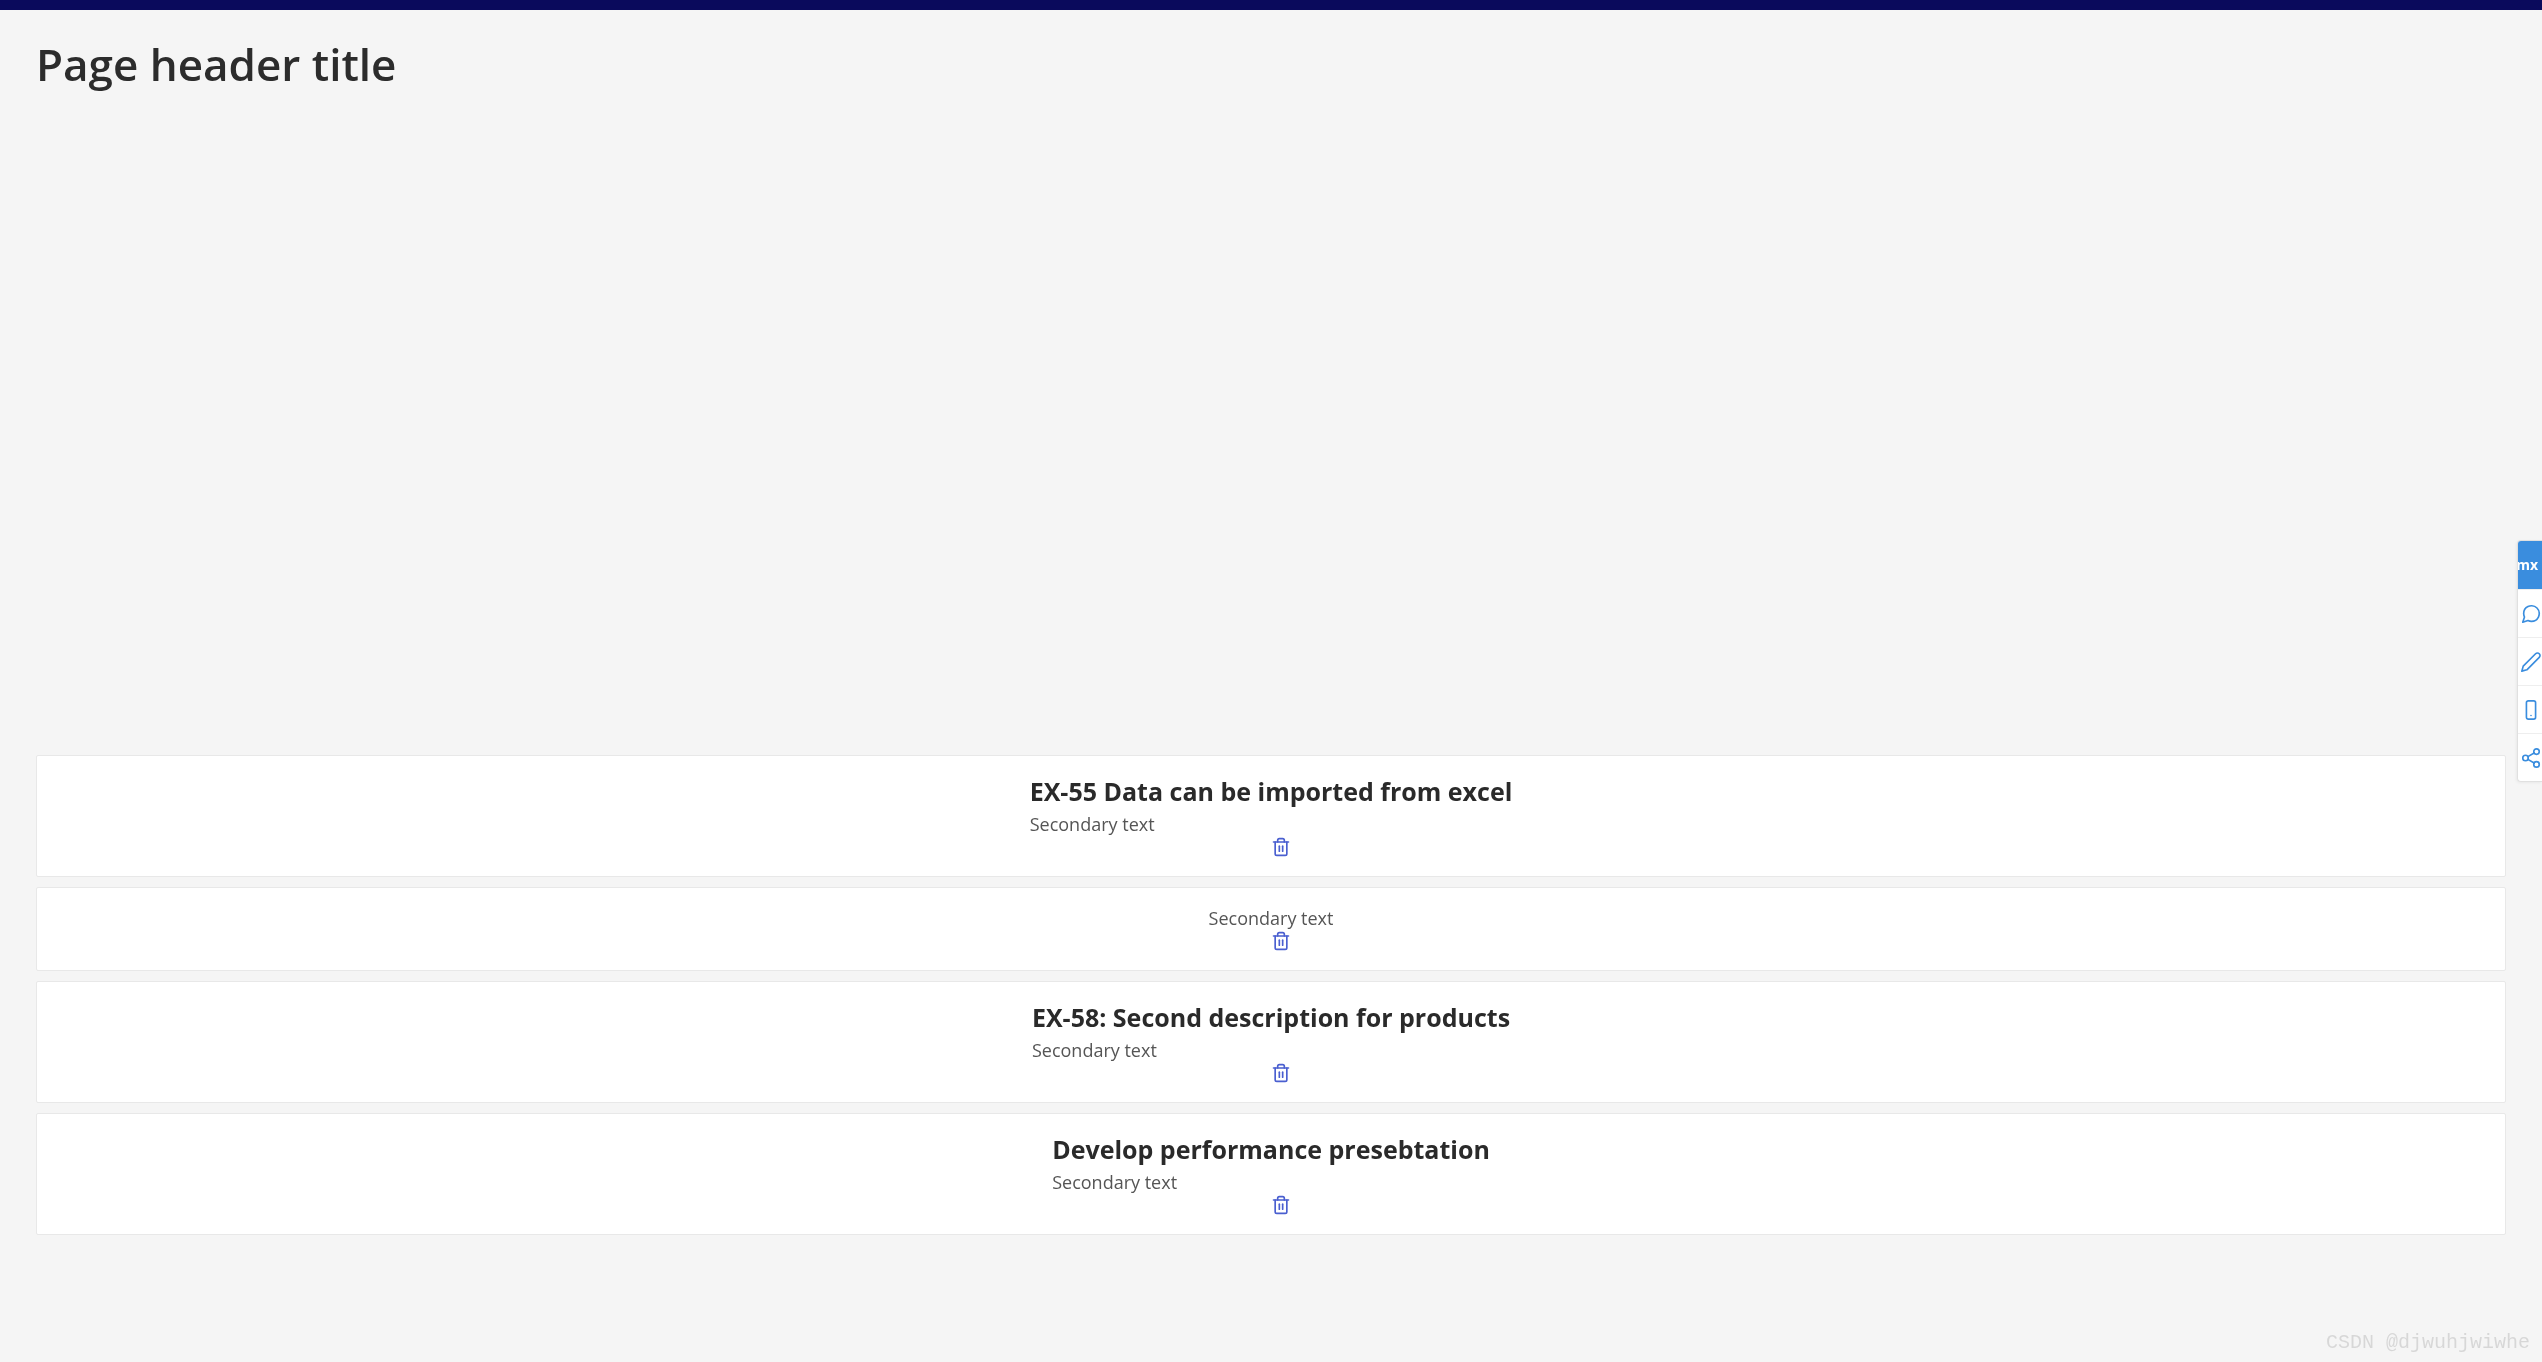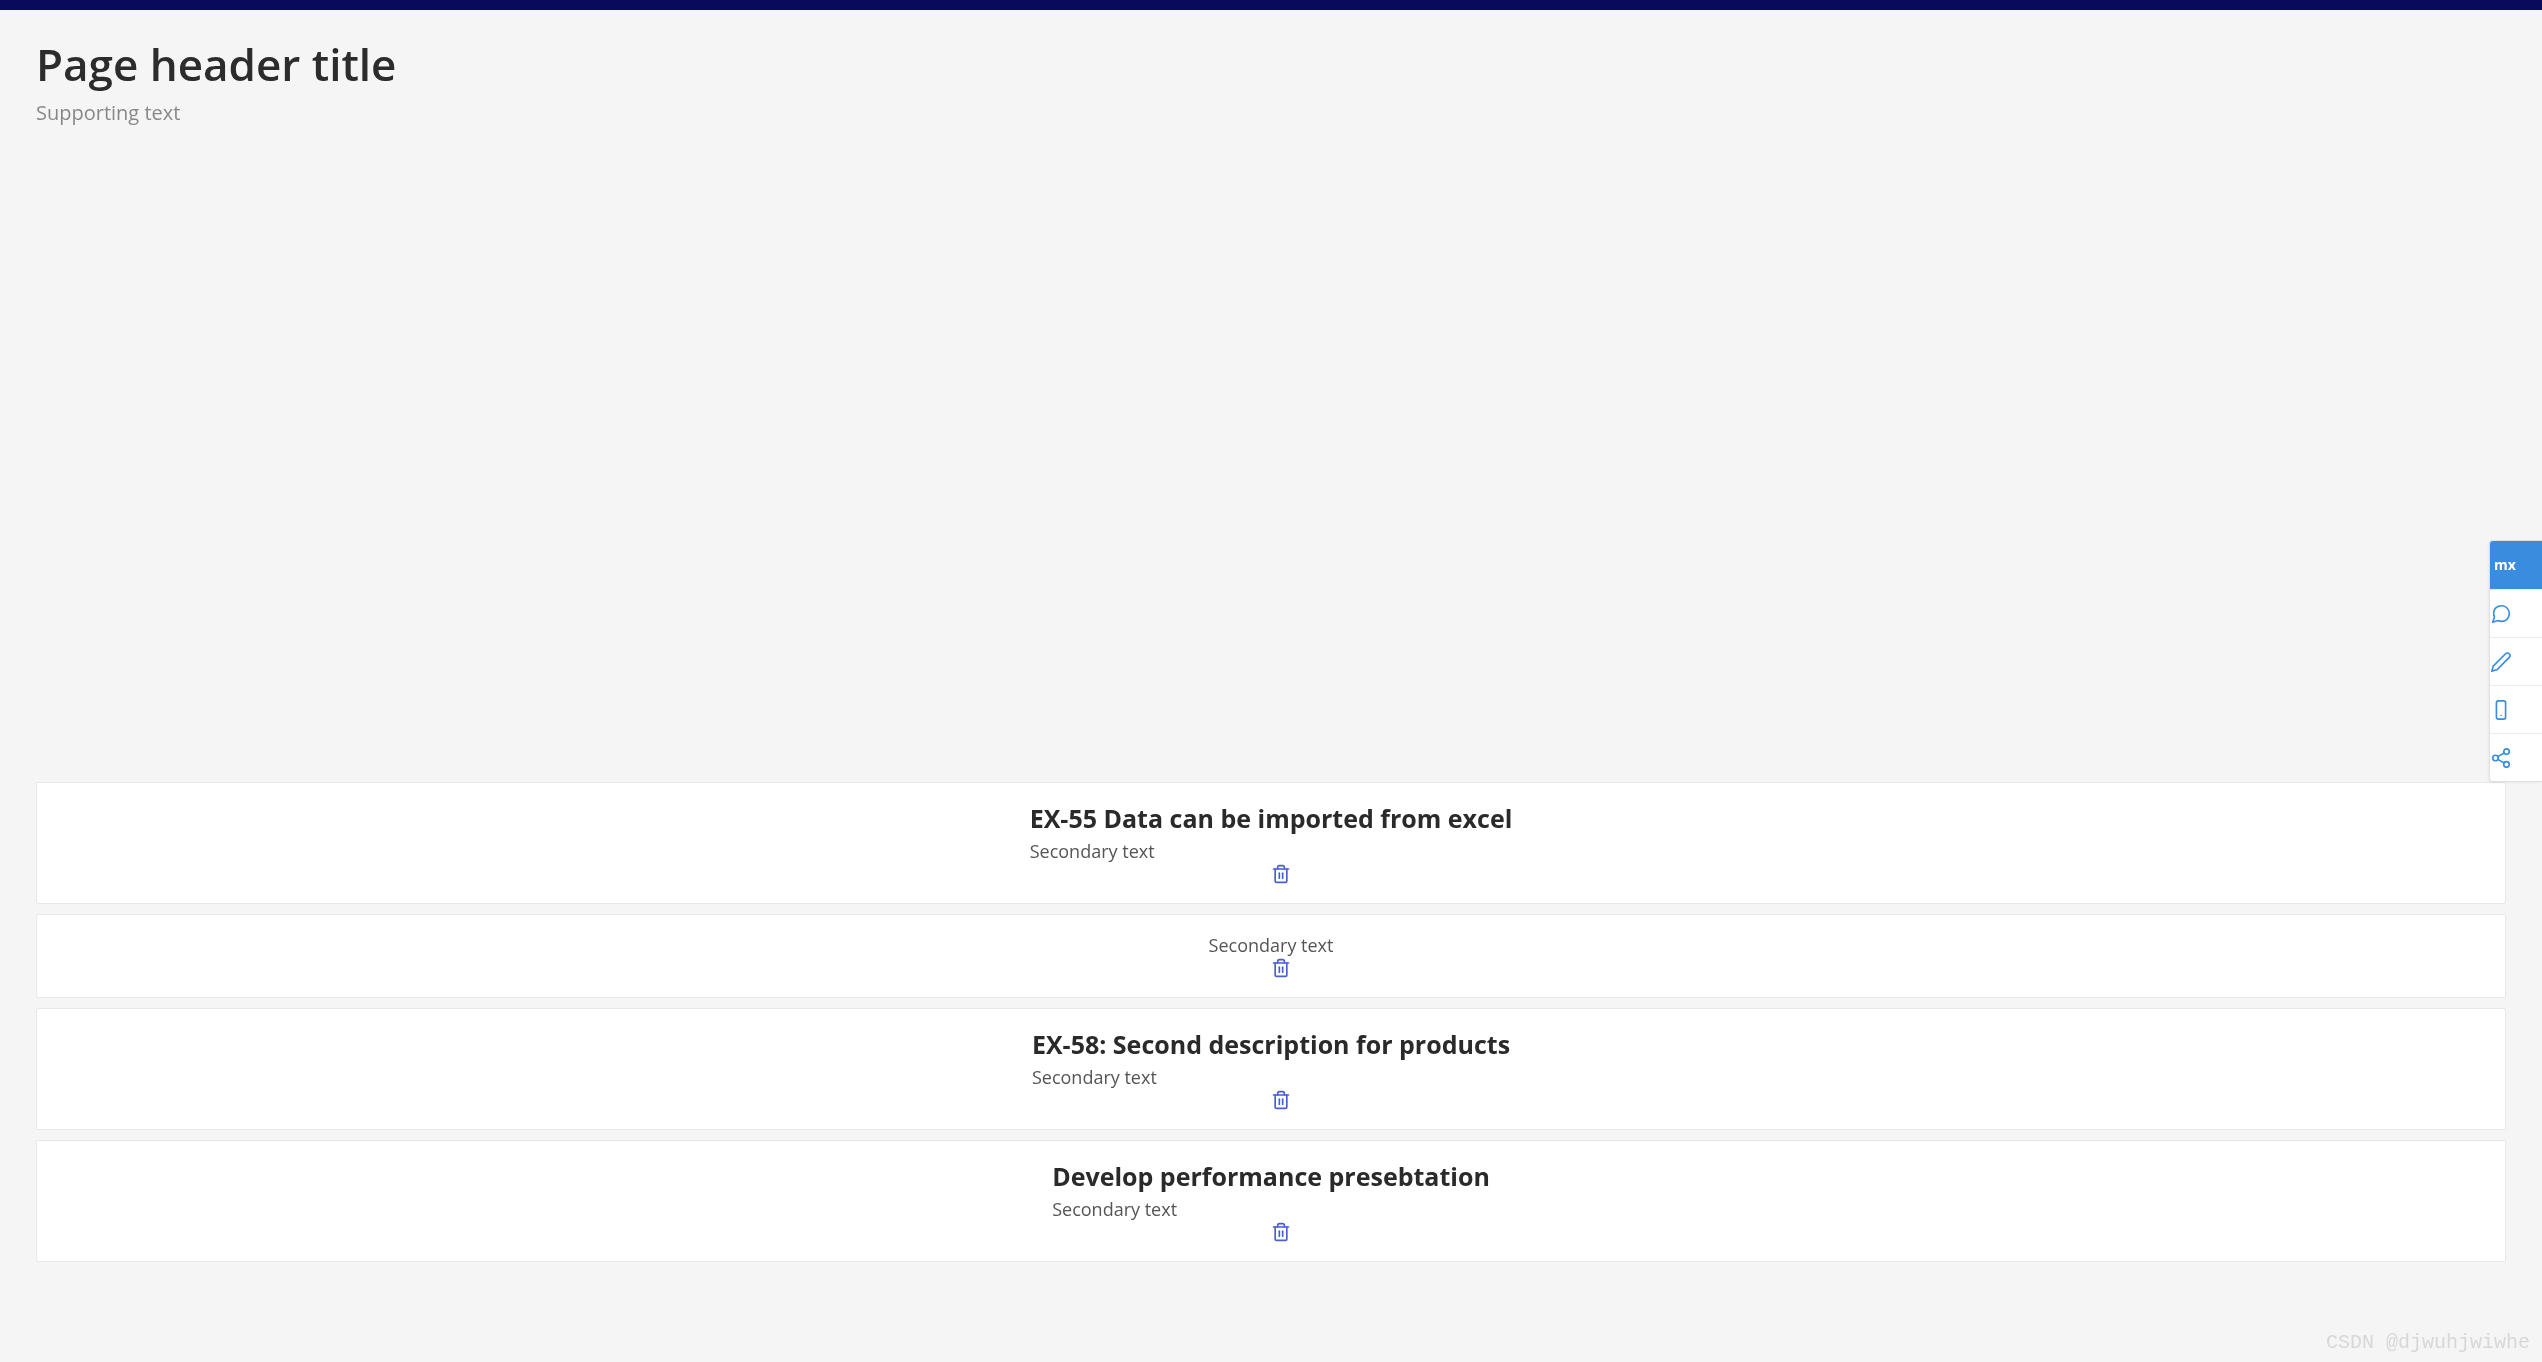--- a/index.html
+++ b/index.html
@@ -88,25 +88,25 @@
       background: #fff;
       border: 1px solid #e0e0e0;
       border-right: none;
       border-radius: 4px 0 0 4px;
       display: flex;
       flex-direction: column;
       overflow: hidden;
       box-shadow: -1px 1px 3px rgba(0,0,0,0.05);
     }
     .side-toolbar-item {
-      width: 52px;
+      width: 24px;
       height: 48px;
       display: flex;
       align-items: center;
-      justify-content: flex-start;
+      justify-content: flex-end;
       cursor: pointer;
       position: relative;
     }
     .side-toolbar-item + .side-toolbar-item {
       border-top: 1px solid #eee;
     }
     .side-toolbar-item.active {
       background: #3a8dde;
     }
     .mx-badge {
@@ -134,21 +134,20 @@
       font-family: Liberation Mono, monospace;
     }
   </style>
 </head>
 <body>
 
 <div class="top-bar"></div>
 
 <div class="page-header">
   <h1 class="page-title">Page header title</h1>
-  <div class="page-subtitle">Supporting text</div>
 </div>
 
 <div class="spacer"></div>
 
 <div class="list">
   <div class="list-item">
     <div class="list-item-content">
       <div class="list-item-title">EX-55 Data can be imported from excel</div>
       <div class="list-item-secondary">Secondary text</div>
     </div>

